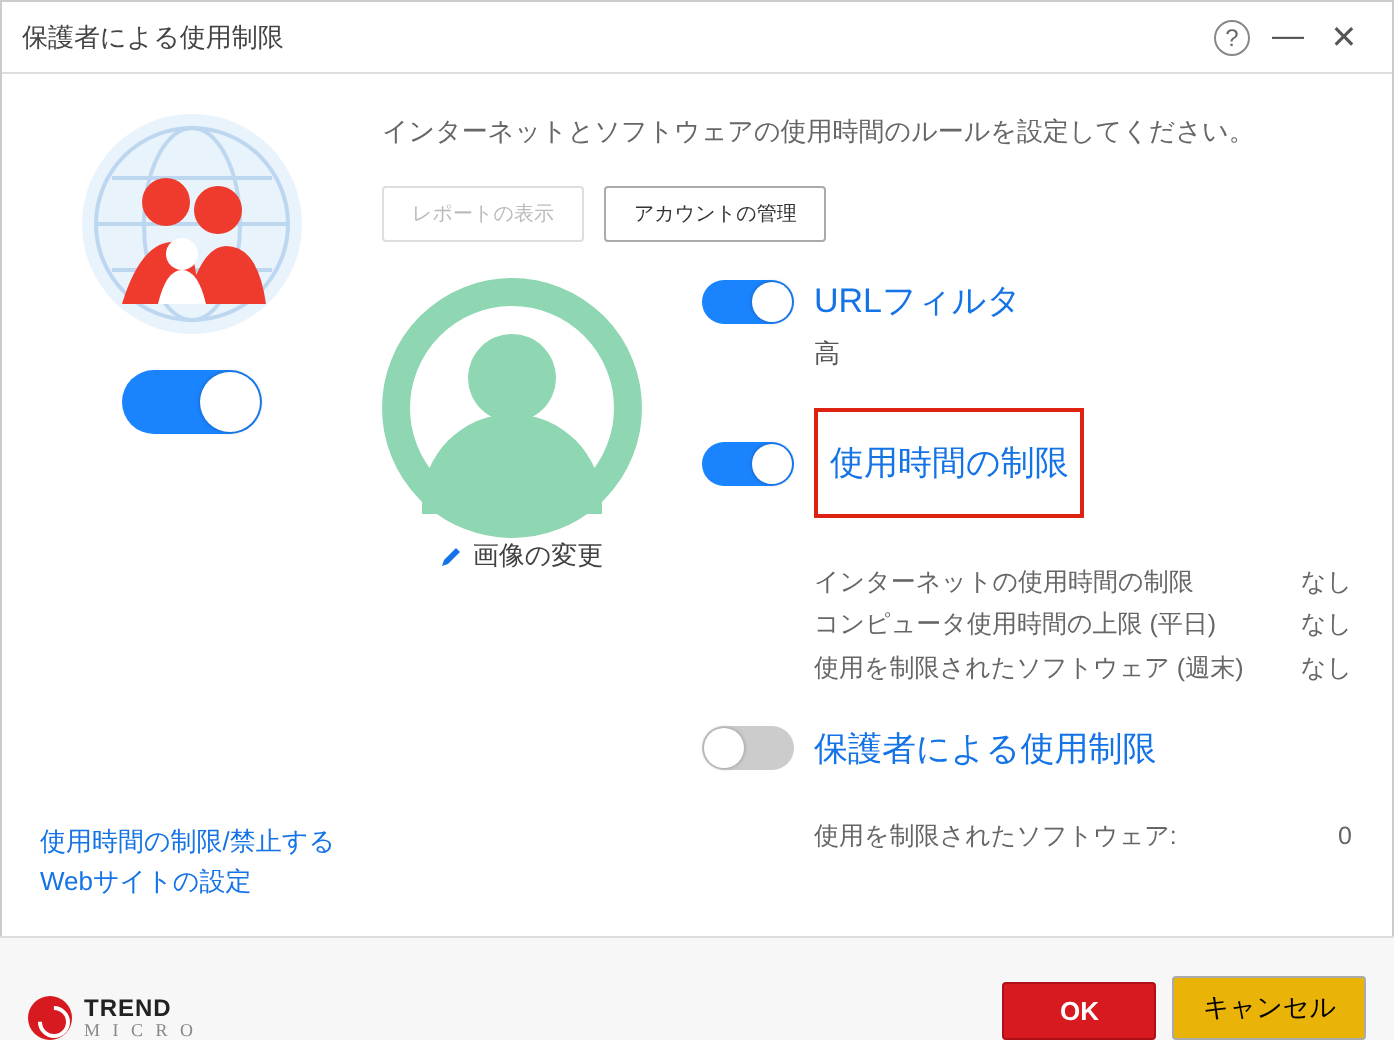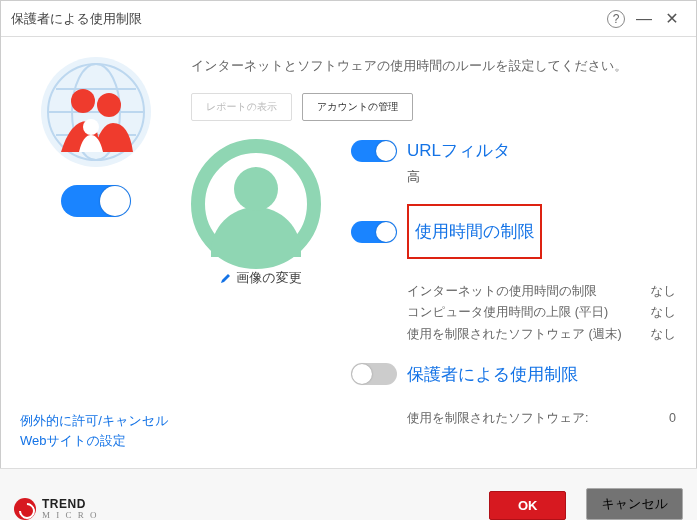--- a/index.html
+++ b/index.html
@@ -105,24 +105,24 @@
   .brand-mark::after{
     content:""; position:absolute; left:5px; top:5px; width:12px; height:12px;
     border:2px solid #fff; border-radius:50%; border-left-color:transparent;
     transform:rotate(45deg);
   }
   .brand-text { font-weight:bold; font-size:12px; letter-spacing:.5px; color:#222; line-height:1;}
   .brand-sub { font-size:9px; color:#888; letter-spacing:2px;font-family:Liberation Serif, serif; }
   .footer .btn-ok {
     background:#d71920; color:#fff; border:1px solid #b01017;
     padding:6px 28px; font-weight:bold; cursor:pointer; border-radius:2px;
-    margin-right:20px; font-size:13px;
+    margin-right:8px; font-size:13px;
   }
   .footer .btn-cancel {
-    background:#737373; border:1px solid #aaa; padding:6px 14px;
+    background:#eab308; border:1px solid #aaa; padding:6px 14px;
     cursor:pointer; border-radius:2px; font-size:13px;margin-top:36px;
   }
 </style>
 </head>
 <body>
 
 <div class="titlebar">
   <div class="title">保護者による使用制限</div>
   <div class="tb-btn">
       <span class="help-circle">?</span>
@@ -229,21 +229,21 @@
               <span class="k">使用を制限されたソフトウェア:</span>
               <span class="v">0</span>
             </div>
           </div>
         </div>
       </div>
     </div>
   </div>
 </div>
 
-<div class="exceptions-link" style="white-space:pre-line;">例外的に許可/キャンセル
+<div class="exceptions-link" style="white-space:pre-line;">使用時間の制限/禁止する
 Webサイトの設定</div>
 
 <div class="footer">
   <div class="brand">
     <div class="brand-mark"></div>
     <div>
       <div class="brand-text">TREND</div>
       <div class="brand-sub">M I C R O</div>
     </div>
   </div>

